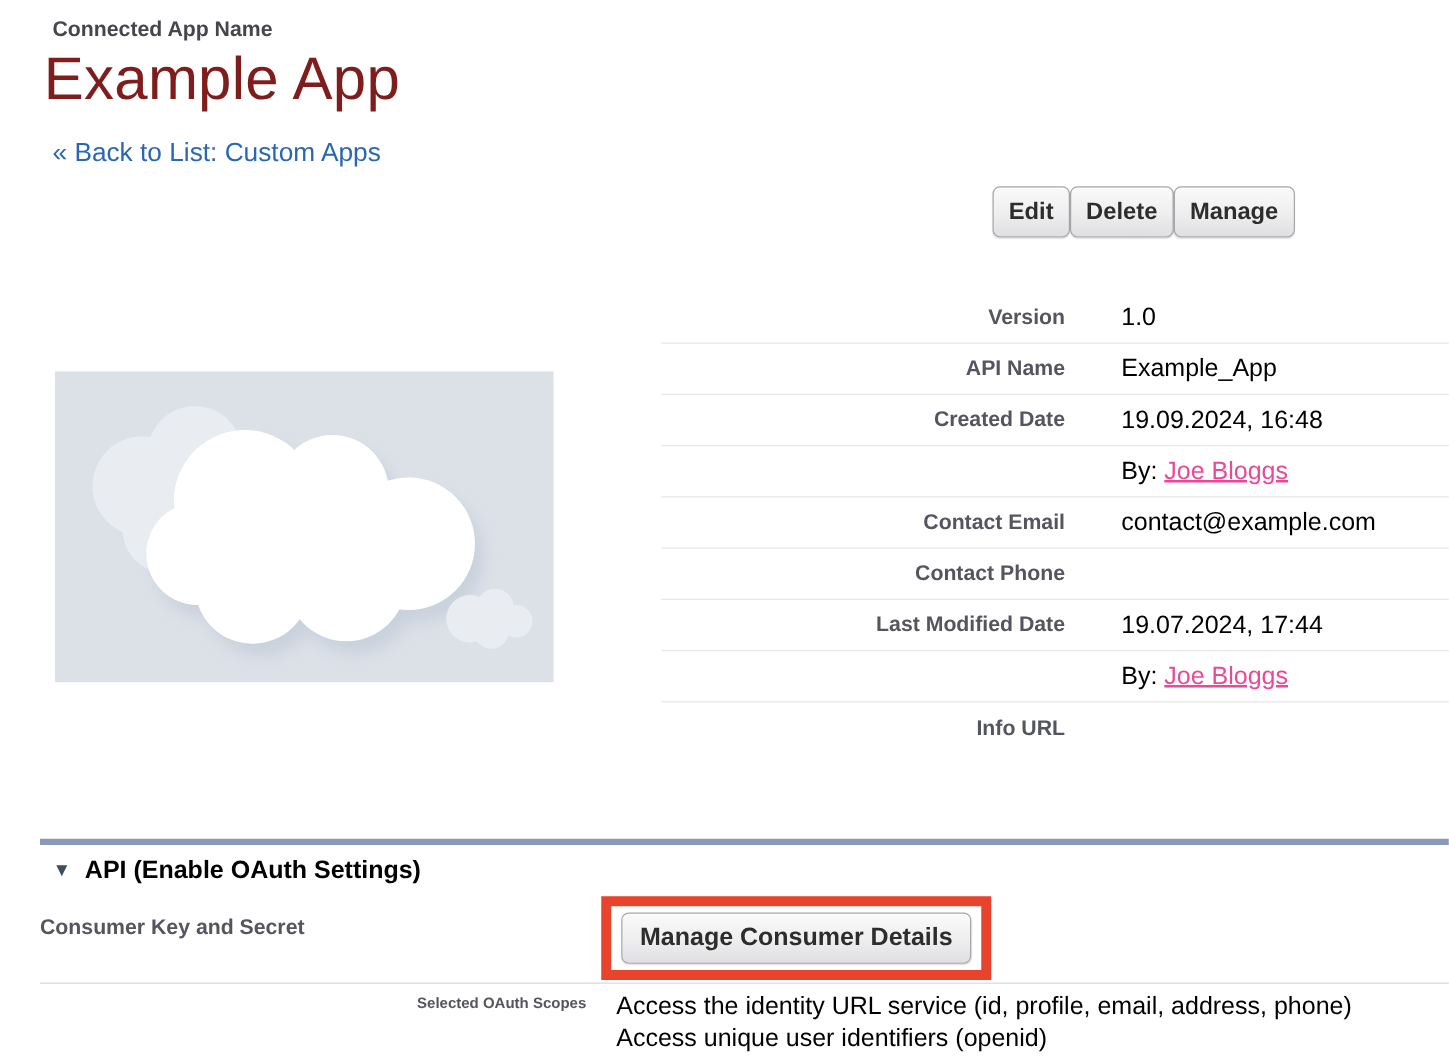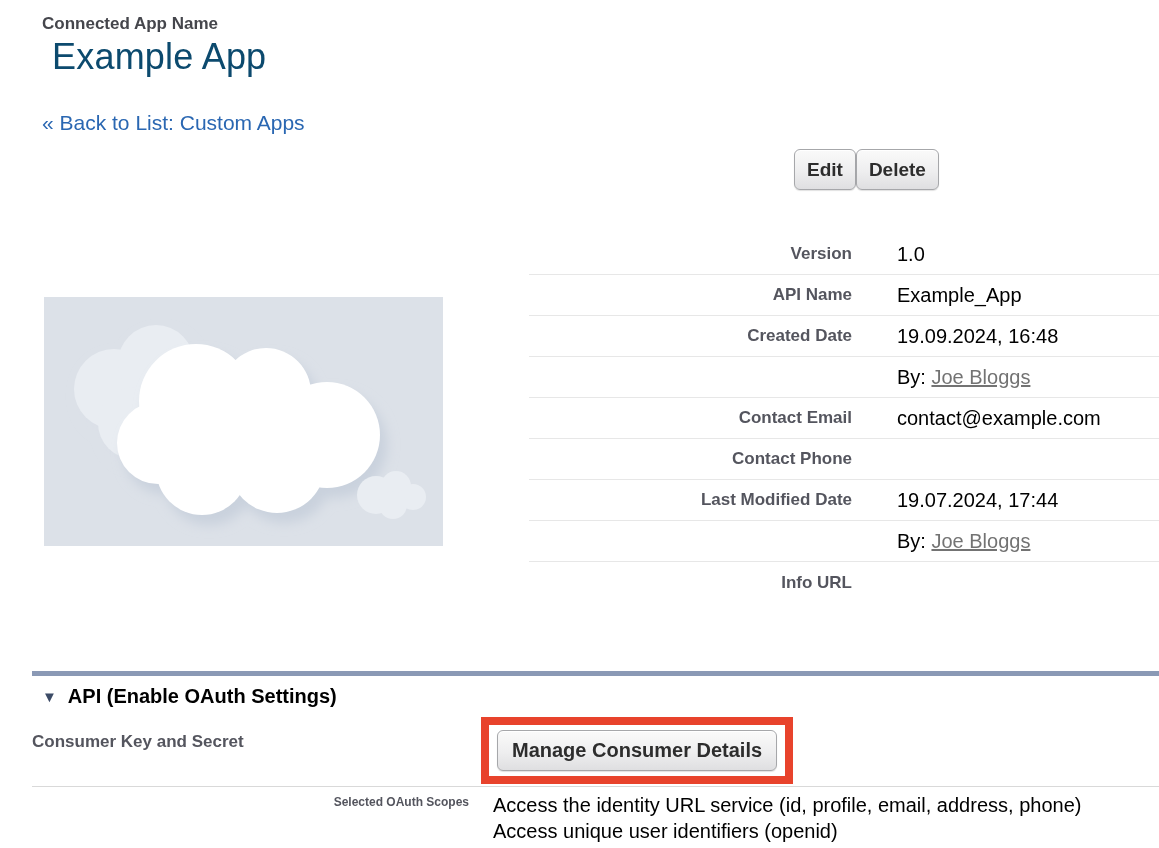--- a/index.html
+++ b/index.html
@@ -5,21 +5,21 @@
   html,body{margin:0;padding:0;}
   body{
     width:1159px;height:848px;background:#ffffff;
     font-family:"Liberation Sans", sans-serif;
     position:relative;overflow:hidden;color:#000;
   }
   .abs{position:absolute;margin-left:32px;}
 
   
   .field-label{left:10px;top:14px;font-size:17px;font-weight:bold;color:#45464c;}
-  .page-title{left:20px;top:36px;font-size:36px;font-weight:400;color:#0c4a6e;letter-spacing:0.2px;}
+  .page-title{left:3px;top:36px;font-size:48px;font-weight:400;color:#7f1d1d;letter-spacing:0.2px;}
   .back-link{left:10px;top:111px;font-size:21px;color:#2a67b2;text-decoration:none;cursor:pointer;}
 
   
   .toolbar{left:762px;top:149px;display:flex;gap:0;}
   .btn{
     display:inline-flex;align-items:center;justify-content:center;
     height:41px;padding:0 12px;box-sizing:border-box;
     font-family:"Liberation Sans", sans-serif;
     font-size:19px;font-weight:bold;color:#2d2d2d;
     background:linear-gradient(#fafafa 0%,#eeeeef 55%,#dfdfe1 100%);
@@ -31,21 +31,21 @@
   
   .app-image{left:12px;top:297px;width:399px;height:249px;}
   .app-image svg{display:block;}
 
   
   .details{left:497px;top:234px;width:662px;}
   .drow{display:flex;align-items:center;height:41px;border-bottom:1px solid #e7e7e7;box-sizing:border-box;}
   .drow:last-child{border-bottom:none;}
   .dlabel{width:323px;flex:none;text-align:right;font-size:17px;font-weight:bold;color:#54555e;}
   .dvalue{padding-left:45px;font-size:20px;color:#000;white-space:nowrap;}
-  .user-link{color:#737373;text-decoration:underline;cursor:pointer;}
+  .user-link{color:#ec4899;text-decoration:underline;cursor:pointer;}
 
   
   .section-bar{left:0;top:671px;width:1159px;height:5px;background:#8a99b5;}
   .section-header{left:10px;top:685px;display:flex;align-items:center;gap:11px;}
   .tri{font-size:15px;color:#3c4b66;line-height:1;cursor:pointer;}
   .stitle{font-size:20px;font-weight:bold;color:#000;}
 
   .consumer-label{left:0;top:732px;width:437px;text-align:left;font-size:17px;font-weight:bold;color:#54555e;}
   .highlight-box{
     left:449px;top:717px;display:inline-block;
@@ -60,20 +60,21 @@
 </head>
 <body>
 
 <div class="abs field-label">Connected App Name</div>
 <div class="abs page-title">Example App</div>
 <a class="abs back-link" href="#">« Back to List: Custom Apps</a>
 
 <div class="abs toolbar">
   <button class="btn">Edit</button>
   <button class="btn">Delete</button>
+  <button class="btn">Manage</button>
 </div>
 
 <div class="abs app-image">
   <svg width="399" height="249" viewBox="0 0 399 249" xmlns="http://www.w3.org/2000/svg">
     <defs>
       <filter id="soft" x="-30%" y="-30%" width="160%" height="160%">
         <feGaussianBlur stdDeviation="6"></feGaussianBlur>
       </filter>
       <g id="backCloud">
         <circle cx="70" cy="92" r="40"></circle>

